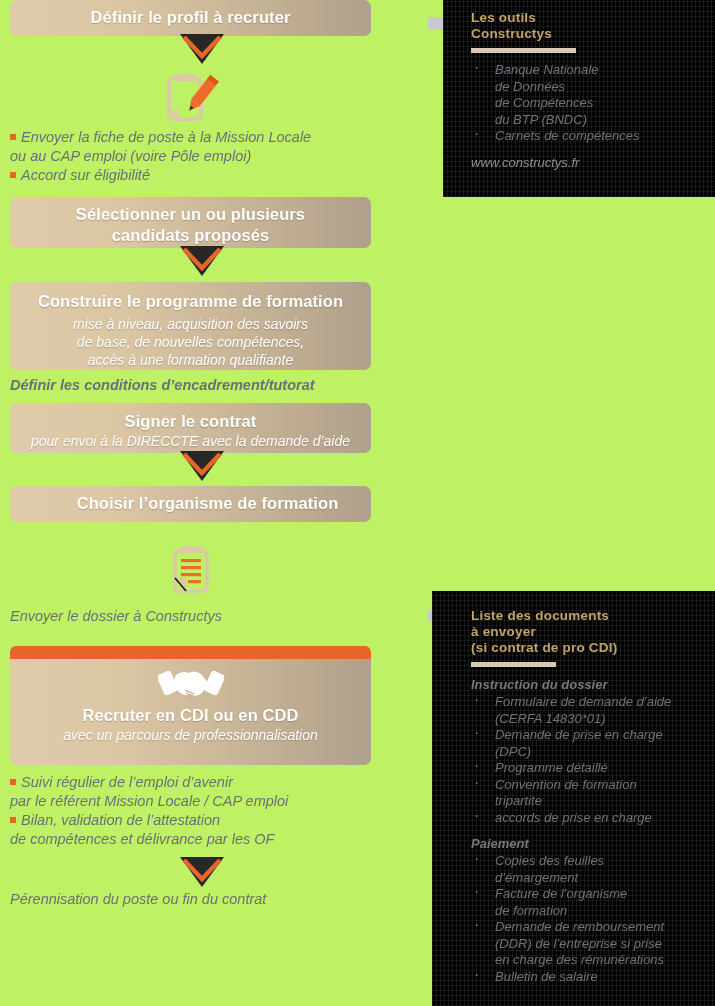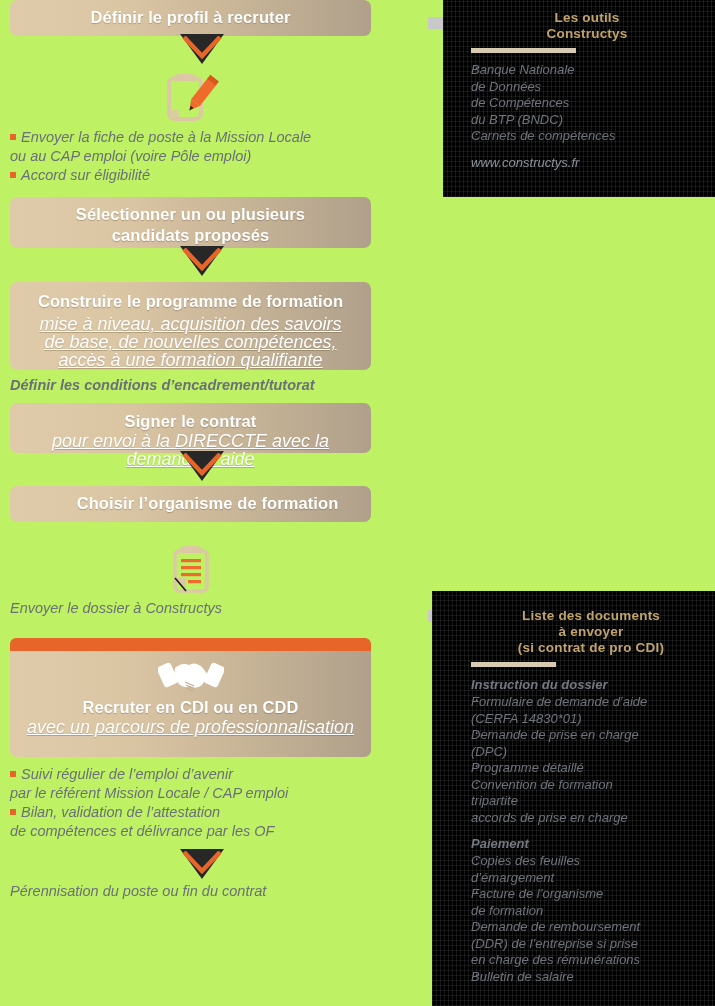--- a/index.html
+++ b/index.html
@@ -45,25 +45,24 @@
   .step-title {
     color: #ffffff;
     font-size: 16.5px;
     font-weight: bold;
     line-height: 21px;
     letter-spacing: 0.1px;
     text-shadow: 0 1px 1px rgba(90,70,45,.35);
   }
   .step-sub {
     color: #ffffff;
-    font-size: 18px;
+    font-size: 14px;
     font-style: italic;
     line-height: 18px;
     text-shadow: 0 1px 1px rgba(90,70,45,.3);
-    text-decoration: underline;
   }
 
   .orange-cap {
     width: 361px;
     height: 13px;
     background: #e8652a;
     border-radius: 6px 6px 0 0;
   }
   .step-box.capped { border-radius: 0 0 7px 7px; }
 
@@ -130,41 +129,40 @@
   }
 
   .panel-body { position: absolute; }
 
   .p-head {
     color: #c2a46a;
     font-size: 13.5px;
     font-weight: bold;
     line-height: 16px;
     letter-spacing: 0.2px;
-    text-align: center;
   }
   .p-rule {
     height: 5px;
     background: #d8cbb2;
     margin: 6px 0 9px 0;
   }
   .p-sec {
     color: #737980;
     font-size: 13px;
     font-style: italic;
     font-weight: bold;
     line-height: 17px;
     margin-bottom: 1px;
   }
   .p-li {
     color: #6e747b;
     font-size: 13px;
     font-style: italic;
     line-height: 16.5px;
-    padding-left: 0;
+    padding-left: 24px;
     position: relative;
   }
   .p-li::before {
     content: "·";
     position: absolute;
     left: 3px;
     top: -2px;
     color: #6e747b;
     font-size: 16px;
     font-style: normal;
@@ -272,21 +270,21 @@
         <circle cx="31" cy="6" r="3.4" fill="#dcc8a5"></circle>
         <rect x="13" y="15" width="20" height="3.2" fill="#ef6b2b"></rect>
         <rect x="13" y="22" width="20" height="3.2" fill="#ef6b2b"></rect>
         <rect x="13" y="29" width="20" height="3.2" fill="#ef6b2b"></rect>
         <rect x="20" y="36" width="13" height="3.2" fill="#ef6b2b"></rect>
         <path d="M7 34 L18 34 L18 47 Z" fill="#dcc8a5"></path>
         <path d="M7 34 L18 47" stroke="#1a1a1a" stroke-width="1.6" fill="none"></path>
       </svg>
     </div>
 
-    <div class="note" style="margin-top:1px;">Envoyer le dossier à Constructys</div>
+    <div class="note" style="margin-top:9px;">Envoyer le dossier à Constructys</div>
 
     <div class="orange-cap" style="margin-top:20px;"></div>
     <div class="step-box capped" style="height:106px;padding-top:4px;">
       <svg width="66" height="40" viewBox="0 0 66 40" style="display:block;margin:0 auto 2px auto;">
         <g fill="#ffffff">
           <rect x="2" y="9" width="15" height="22" rx="3" transform="rotate(-24 9.5 20)"></rect>
           <rect x="49" y="9" width="15" height="22" rx="3" transform="rotate(24 56.5 20)"></rect>
           <path d="M17 13 Q24 7 31 10 Q37 6 44 12 L50 20 L44 30 Q38 35 32 31 Q26 34 21 29 L16 22 Z"></path>
         </g>
         <g stroke="#c0ae92" stroke-width="1.1" fill="none">

